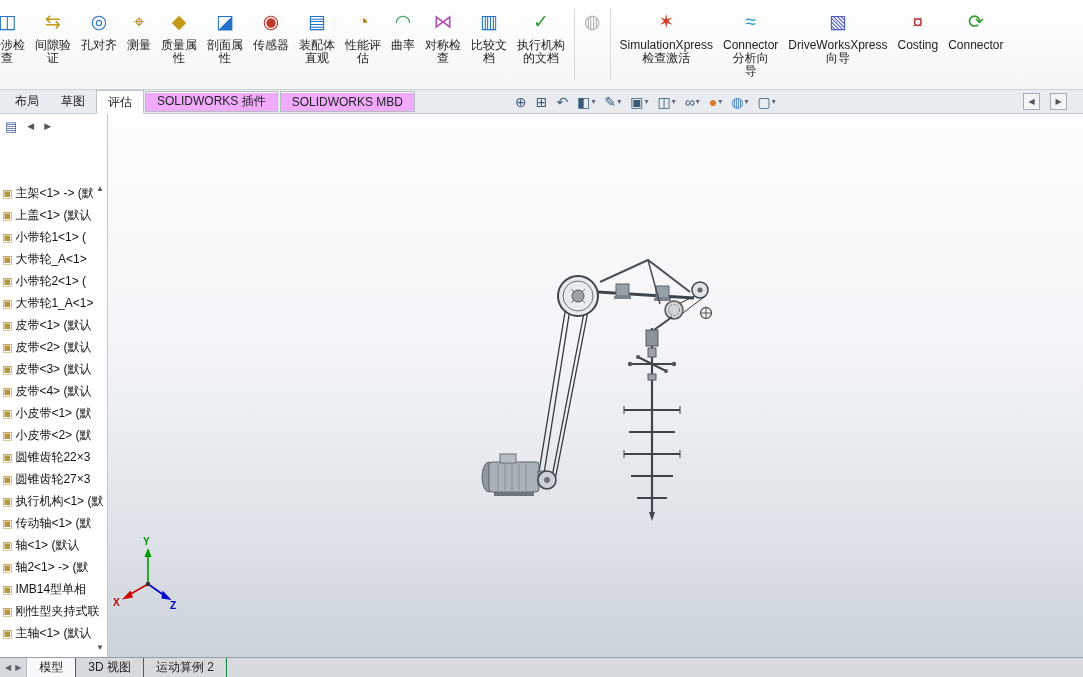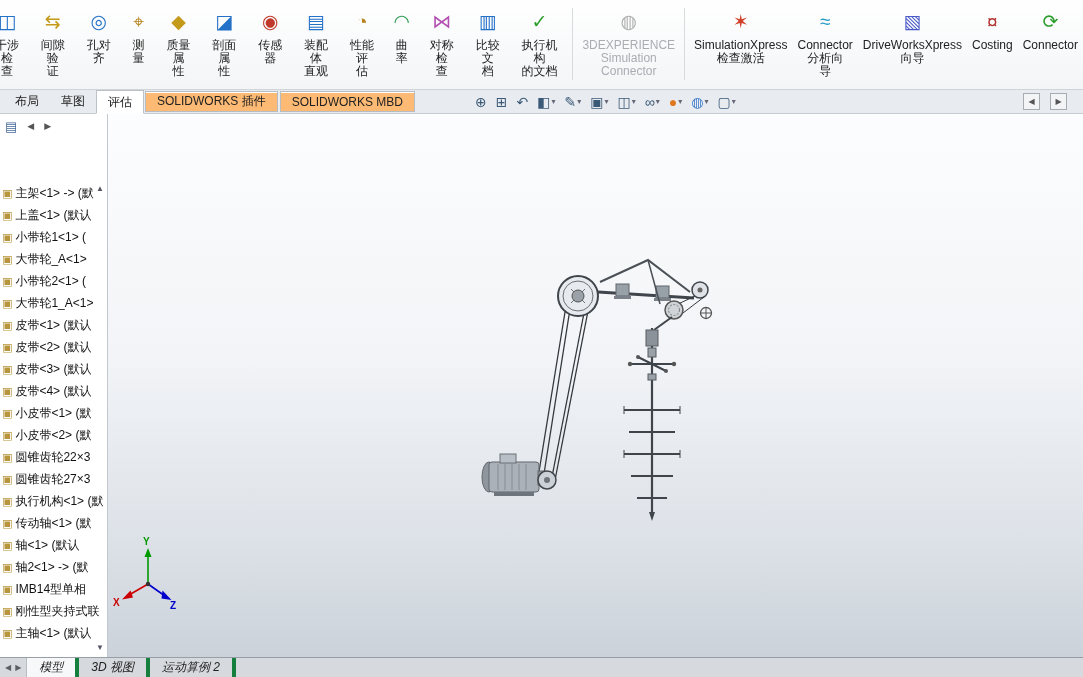--- a/index.html
+++ b/index.html
@@ -12,25 +12,25 @@
              background: linear-gradient(#ffffff, #f3f5f7); border-bottom: 1px solid #cfd4d9; overflow: hidden; }
   .tool-btn { display: flex; flex-direction: column; align-items: center; padding: 2px 5px 0; cursor: default; }
   .toolbar > .tool-btn:first-child { margin-left: -16px; }
   .tb-icon { display: block; height: 30px; line-height: 30px; font-size: 19px; }
   .tb-label { font-size: 12px; line-height: 13px; text-align: center; white-space: pre-line; max-width: 100px; margin-top: 2px; }
   .tool-btn.disabled .tb-label { color: #a9adb2; }
   .tb-divider { width: 1px; height: 72px; background: #d8dbde; margin: 3px 4px 0; flex: 0 0 1px; }
 
   
   .tabstrip { height: 24px; position: relative; display: flex; align-items: center;
-              background: #e8ebef; border-bottom: 1px solid #c6ccd2; padding-left: 4px; }
+              background: #e8ebef; border-bottom: 1px solid #c6ccd2; padding-left: 4px; gap: 40px; }
   .cm-tabs { display: flex; align-items: stretch; height: 100%; }
   .cm-tab { display: flex; align-items: center; padding: 0 11px; font-size: 12px; color: #222; }
   .cm-tab.active { background: #fff; border: 1px solid #bcc2c8; border-bottom: 1px solid #fff; margin-bottom: -1px; }
-  .cm-tab.boxed { border: 1px solid #b6bcc2; background: #fdba74; margin: 1px 1px; box-shadow: inset 0 1px 0 #fff; }
+  .cm-tab.boxed { border: 1px solid #b6bcc2; background: #f0abfc; margin: 1px 1px; box-shadow: inset 0 1px 0 #fff; }
   .view-toolbar { display: flex; align-items: center; gap: 3px; margin-left: 56px; }
   .vt-btn { display: flex; align-items: center; padding: 1px 3px; }
   .vt-glyph { font-size: 14px; line-height: 16px; }
   .vt-caret { font-size: 8px; color: #667; margin-left: 1px; }
   .collapse-btns { position: absolute; right: 16px; top: 3px; display: flex; gap: 10px; }
   .sq-btn { width: 17px; height: 17px; border: 1px solid #a6acb2; background: #f2f4f6;
             display: flex; align-items: center; justify-content: center; font-size: 8px; color: #555; }
 
   
   .main { flex: 1; display: flex; height: 543px; }
@@ -50,21 +50,21 @@
   .viewport { flex: 1; position: relative;
               background: linear-gradient(180deg, #fcfdfe 0%, #f2f4f7 45%, #dde2e8 78%, #ccd2da 100%); }
   .viewport svg { display: block; width: 100%; height: 100%; }
 
   
   .bottombar { height: 20px; display: flex; align-items: stretch; background: #d6d9de;
                border-top: 1px solid #989ea6; font-size: 12px; }
   .bb-nav { display: flex; align-items: center; gap: 4px; padding: 0 5px; color: #5a6066;
             font-size: 8px; border-right: 1px solid #b8bdc4; }
   .bb-tabs { display: flex; align-items: stretch; }
-  .bb-tab { display: flex; align-items: center; padding: 0 12px; border-right: 4px solid #15803d; color: #222; font-style: italic; }
+  .bb-tab { display: flex; align-items: center; padding: 0 12px; border-right: 1px solid #15803d; color: #222; }
   .bb-tab.active { background: #f7f8fa; }
 </style>
 </head>
 <body>
 
 <div class="app">
 
   <div class="toolbar">
       <div class="tool-btn">
         <span class="tb-icon" style="color: rgb(36, 113, 200);">◫</span>
@@ -123,23 +123,20 @@
 档</span>
       </div>
       <div class="tool-btn">
         <span class="tb-icon" style="color: rgb(45, 158, 45);">✓</span>
         <span class="tb-label">执行机构
 的文档</span>
       </div>
       <div class="tb-divider"></div>
       <div class="tool-btn disabled">
         <span class="tb-icon" style="color: rgb(176, 176, 176);">◍</span>
-        <span class="tb-label">3DEXPERIENCE
-Simulation
-Connector</span>
       </div>
       <div class="tb-divider"></div>
       <div class="tool-btn">
         <span class="tb-icon" style="color: rgb(208, 64, 40);">✶</span>
         <span class="tb-label">SimulationXpress
 检查激活</span>
       </div>
       <div class="tool-btn">
         <span class="tb-icon" style="color: rgb(42, 158, 200);">≈</span>
         <span class="tb-label">Connector

